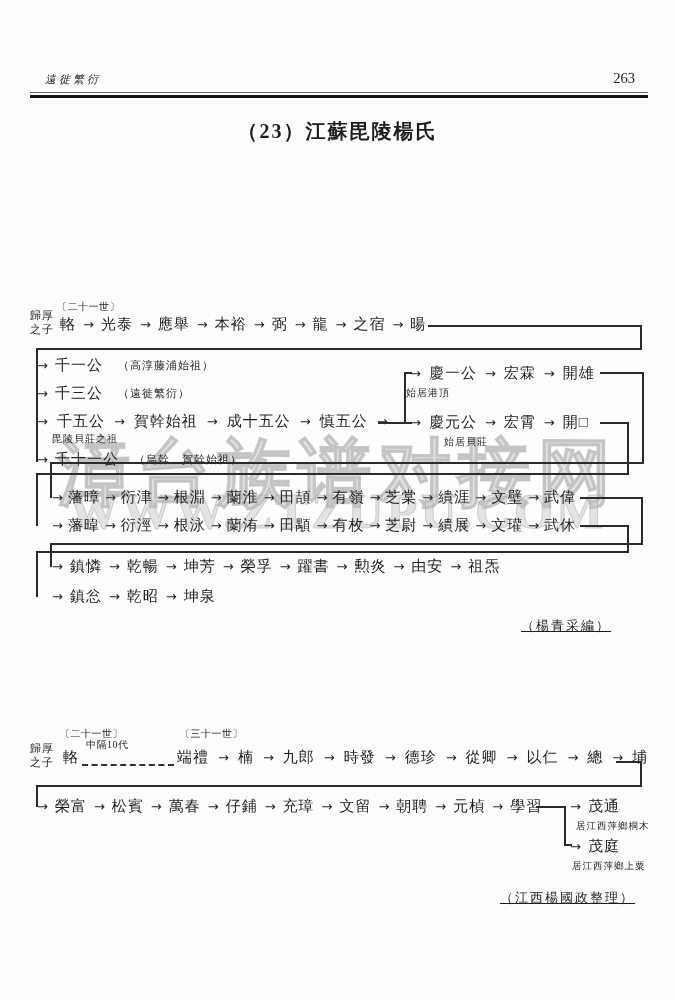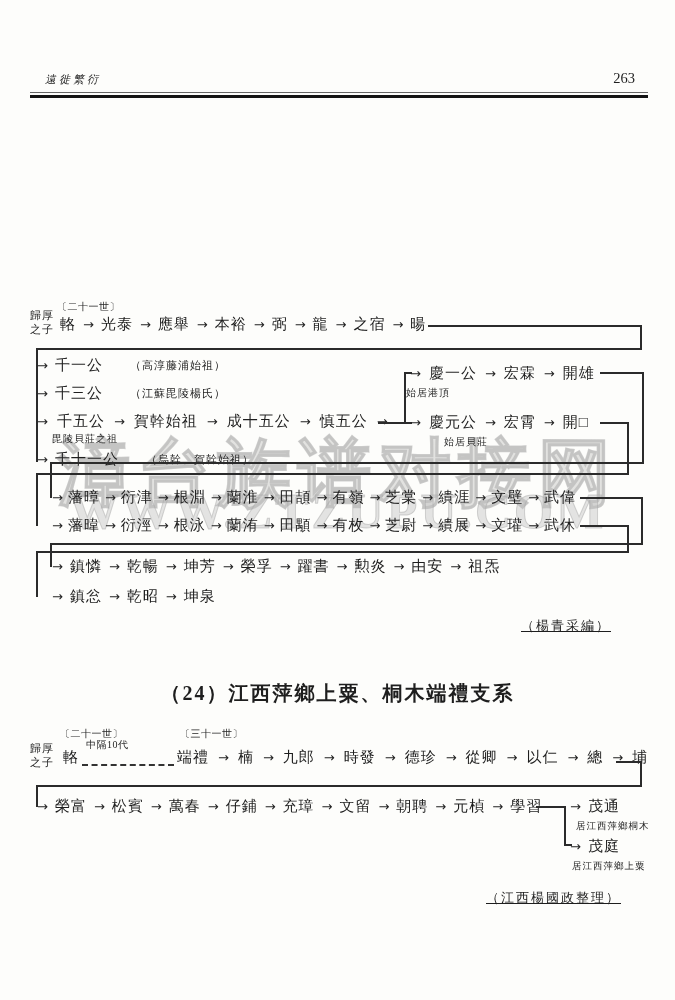--- a/index.html
+++ b/index.html
@@ -23,21 +23,21 @@
   .rule1{left:30px;top:92px;width:618px;height:1px;background:#666;}
   .rule2{left:30px;top:95px;width:618px;height:3px;background:#141414;}
   .sec-title{position:absolute;left:0;width:675px;text-align:center;font-weight:bold;font-size:20px;letter-spacing:2px;}
   .para{position:absolute;left:45px;top:168px;width:588px;font-size:14.5px;line-height:29.5px;
         text-align:justify;text-indent:2.2em;letter-spacing:0.3px;}
   .row{position:absolute;display:flex;align-items:center;white-space:nowrap;gap:7px;}
   .g5{gap:5px}.g8{gap:8px}.g9{gap:9px}
   .chain{display:contents;}
   .nm{font-size:15px;letter-spacing:1px;}
   .arr{font-family:"DejaVu Sans",sans-serif;font-size:13px;line-height:1;color:#222;}
-  .note{font-size:11px;letter-spacing:1px;margin-left:20px;}
+  .note{font-size:11px;letter-spacing:1px;margin-left:8px;}
   .small-note{position:absolute;font-size:10px;letter-spacing:1px;white-space:nowrap;}
   .gen-label{position:absolute;font-size:10px;letter-spacing:0.5px;white-space:nowrap;}
   .origin{position:absolute;display:flex;flex-direction:column;font-size:11px;line-height:13.5px;letter-spacing:1px;}
   .attr{position:absolute;font-size:13px;letter-spacing:2px;text-decoration:underline;}
 </style>
 </head>
 <body>
 
 <div class="wm">
   <div class="wm1">漳台族谱对接网</div>
@@ -46,20 +46,21 @@
 
 <div class="content">
 
   <div class="header">
     <span class="running">遠徙繁衍</span>
     <span class="pageno">263</span>
   </div>
   <i class="hl rule1"></i>
   <i class="hl rule2"></i>
 
+  <div class="sec-title" style="top:118px">（23）江蘇毘陵楊氏</div>
 
   <div class="origin" style="left:30px;top:309px">
     <span>歸厚</span>
     <span>之子</span>
   </div>
   <span class="gen-label" style="left:57px;top:300px">〔二十一世〕</span>
 
   <div class="row" style="left:60px;top:315px">
     <span class="chain"><span class="nm">輅</span><span class="arr">→</span><span class="nm">光泰</span><span class="arr">→</span><span class="nm">應舉</span><span class="arr">→</span><span class="nm">本裕</span><span class="arr">→</span><span class="nm">弼</span><span class="arr">→</span><span class="nm">龍</span><span class="arr">→</span><span class="nm">之宿</span><span class="arr">→</span><span class="nm">暘</span></span>
   </div>
@@ -69,21 +70,21 @@
   <i class="vl" style="left:36px;top:348px;width:2px;height:114px"></i>
 
   <div class="row" style="left:37px;top:356px">
     <span class="arr">→</span>
     <span class="nm">千一公</span>
     <span class="note">（高淳藤浦始祖）</span>
   </div>
   <div class="row" style="left:37px;top:384px">
     <span class="arr">→</span>
     <span class="nm">千三公</span>
-    <span class="note">（江蘇毘陵楊氏）</span>
+    <span class="note">（遠徙繁衍）</span>
   </div>
   <div class="row g9" style="left:37px;top:412px">
     <span class="arr">→</span>
     <span class="chain"><span class="nm">千五公</span><span class="arr">→</span><span class="nm">賀幹始祖</span><span class="arr">→</span><span class="nm">成十五公</span><span class="arr">→</span><span class="nm">慎五公</span></span>
     <span class="arr">→</span>
   </div>
   <span class="small-note" style="left:52px;top:432px">毘陵貝莊之祖</span>
   <div class="row" style="left:37px;top:450px">
     <span class="arr">→</span>
     <span class="nm">千十一公</span>
@@ -138,21 +139,20 @@
     <span class="arr">→</span>
     <span class="chain"><span class="nm">鎮憐</span><span class="arr">→</span><span class="nm">乾暢</span><span class="arr">→</span><span class="nm">坤芳</span><span class="arr">→</span><span class="nm">榮孚</span><span class="arr">→</span><span class="nm">躍書</span><span class="arr">→</span><span class="nm">勲炎</span><span class="arr">→</span><span class="nm">由安</span><span class="arr">→</span><span class="nm">祖炁</span></span>
   </div>
   <div class="row" style="left:52px;top:587px">
     <span class="arr">→</span>
     <span class="chain"><span class="nm">鎮忩</span><span class="arr">→</span><span class="nm">乾昭</span><span class="arr">→</span><span class="nm">坤泉</span></span>
   </div>
 
   <span class="attr" style="right:64px;top:617px">（楊青采編）</span>
 
-  <div class="sec-title" style="top:680px">（24）江西萍鄉上粟、桐木端禮支系</div>
 
   <span class="gen-label" style="left:60px;top:727px">〔二十一世〕</span>
   <span class="gen-label" style="left:180px;top:727px">〔三十一世〕</span>
   <div class="origin" style="left:30px;top:742px">
     <span>歸厚</span>
     <span>之子</span>
   </div>
   <span class="nm abs" style="left:63px;top:748px">輅</span>
   <span class="gen-label" style="left:86px;top:738px">中隔10代</span>
   <i class="dl" style="left:82px;top:764px;width:92px"></i>
@@ -177,15 +177,15 @@
     <span class="arr">→</span>
     <span class="nm">茂通</span>
   </div>
   <span class="small-note" style="left:576px;top:820px;font-size:9.5px">居江西萍鄉桐木</span>
   <div class="row" style="left:570px;top:837px">
     <span class="arr">→</span>
     <span class="nm">茂庭</span>
   </div>
   <span class="small-note" style="left:572px;top:860px;font-size:9.5px">居江西萍鄉上粟</span>
 
-  <span class="attr" style="right:54px;top:889px">（江西楊國政整理）</span>
+  <span class="attr" style="right:40px;top:889px">（江西楊國政整理）</span>
 
 </div>
 
 </body></html>

